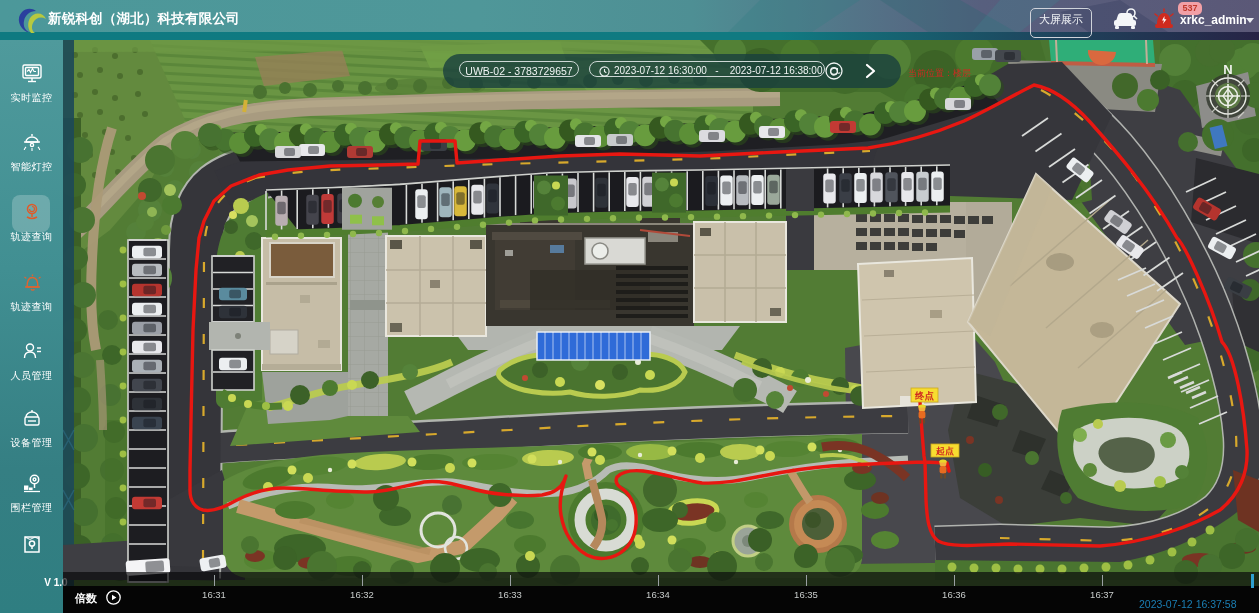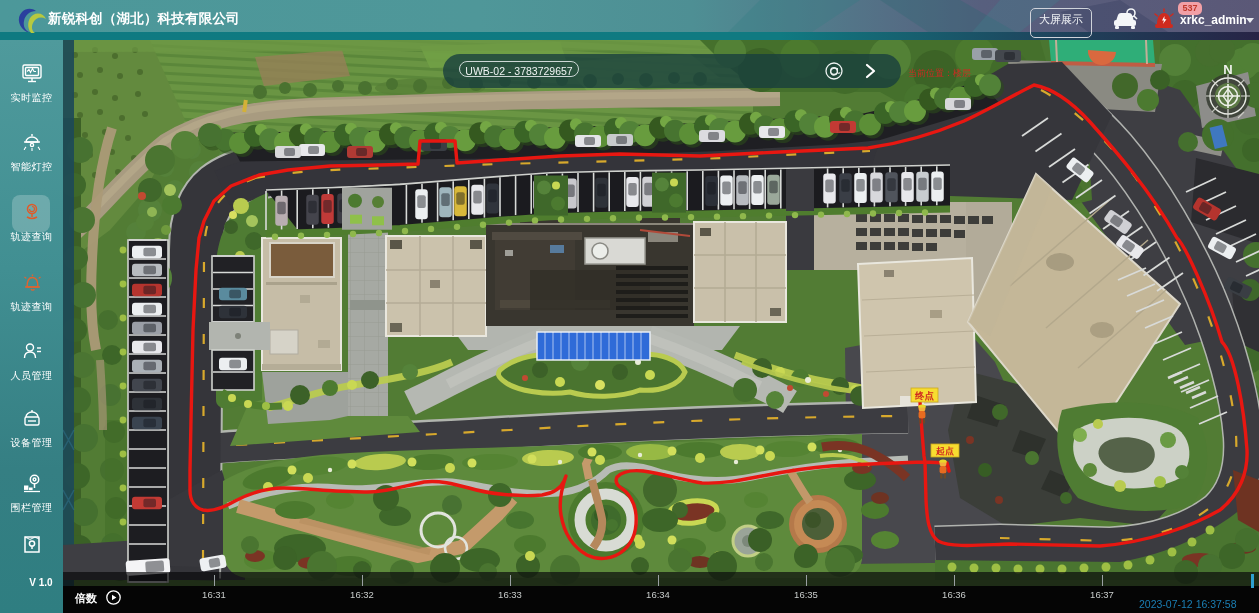--- a/index.html
+++ b/index.html
@@ -19,21 +19,21 @@
   #caret{position:absolute;left:1246px;top:18px;width:0;height:0;border-left:4px solid transparent;
     border-right:4px solid transparent;border-top:5px solid #e8eaee;}
   #badge{position:absolute;left:1178px;top:2px;min-width:24px;height:13px;background:#f2a0a6;border-radius:5px;
     color:#c0392b;font-size:9px;font-weight:bold;text-align:center;line-height:13px;padding:0 3px;}
   
   #sidebar{position:absolute;left:0;top:40px;width:63px;height:573px;
     background:linear-gradient(180deg,#4f9a9c 0%,#418f92 40%,#357f83 75%,#2f7e81 100%);}
   .mitem{position:absolute;left:0;width:63px;text-align:center;color:#fff;}
   .mitem .txt{font-size:10px;margin-top:2px;letter-spacing:0.5px}
   .selbg{position:absolute;left:12px;width:38px;height:37px;background:rgba(255,255,255,0.22);border-radius:8px;}
-  #version{position:absolute;left:0;top:537px;width:82px;text-align:center;color:#fff;font-size:10px;font-weight:bold;}
+  #version{position:absolute;left:15px;top:537px;width:82px;text-align:center;color:#fff;font-size:10px;font-weight:bold;}
   
   #map{position:absolute;left:63px;top:40px;width:1196px;height:573px;background:#4d7c33;}
   
   #searchbar{position:absolute;left:443px;top:54px;width:458px;height:34px;background:rgba(23,61,62,0.78);
     border-radius:17px;color:#eef3f2;}
   .pill{position:absolute;top:7px;height:16px;border:1px solid #cdd7d5;border-radius:10px;font-size:10.5px;
     line-height:18px;color:#f0f4f3;text-align:center;}
   
   #timeline-top{position:absolute;left:63px;top:572px;width:1196px;height:14px;background:rgba(8,8,10,0.68);}
   #timeline-bot{position:absolute;left:63px;top:586px;width:1196px;height:27px;background:#050505;}
@@ -1347,20 +1347,27 @@
           </g>
         </svg></div>
     </div>
     <div id="version">V 1.0</div>
   </div>
 
 <div id="searchbar">
 
   <div class="pill" style="left:16px;width:120px;">UWB-02 - 3783729657</div>
 
+  <div class="pill" style="left:146px;width:236px;white-space:nowrap;font-size:10px;text-align:left;padding-left:24px;">
+    <svg class="abs" style="left:9px;top:4px" width="11" height="11" viewBox="0 0 12 12">
+      <circle cx="6" cy="6" r="5" fill="none" stroke="#eef3f2" stroke-width="1.2"></circle>
+      <path d="M6 3.2 V6 L8 7.4" fill="none" stroke="#eef3f2" stroke-width="1.2"></path>
+    </svg>
+    <span>2023-07-12 16:30:00&nbsp;&nbsp;&nbsp;-&nbsp;&nbsp;&nbsp;&nbsp;2023-07-12 16:38:00</span>
+  </div>
 
   <svg class="abs" style="left:382px;top:8px" width="18" height="18" viewBox="0 0 18 18">
     <circle cx="9" cy="9" r="8" fill="none" stroke="#eef3f2" stroke-width="1.3"></circle>
     <circle cx="9" cy="9" r="3.4" fill="none" stroke="#eef3f2" stroke-width="1.2"></circle>
     <path d="M12.4 9 a3.4 3.4 0 1 0 -0.4 2.4 M12.4 6 v4.4 a1.4 1.4 0 0 0 2.6 0" fill="none" stroke="#eef3f2" stroke-width="1.1"></path>
   </svg>
 
   <svg class="abs" style="left:420px;top:8px" width="14" height="18" viewBox="0 0 14 18">
     <path d="M4 3 L11 9 L4 15" fill="none" stroke="#fff" stroke-width="2.2" stroke-linecap="round" stroke-linejoin="round"></path>
   </svg>

